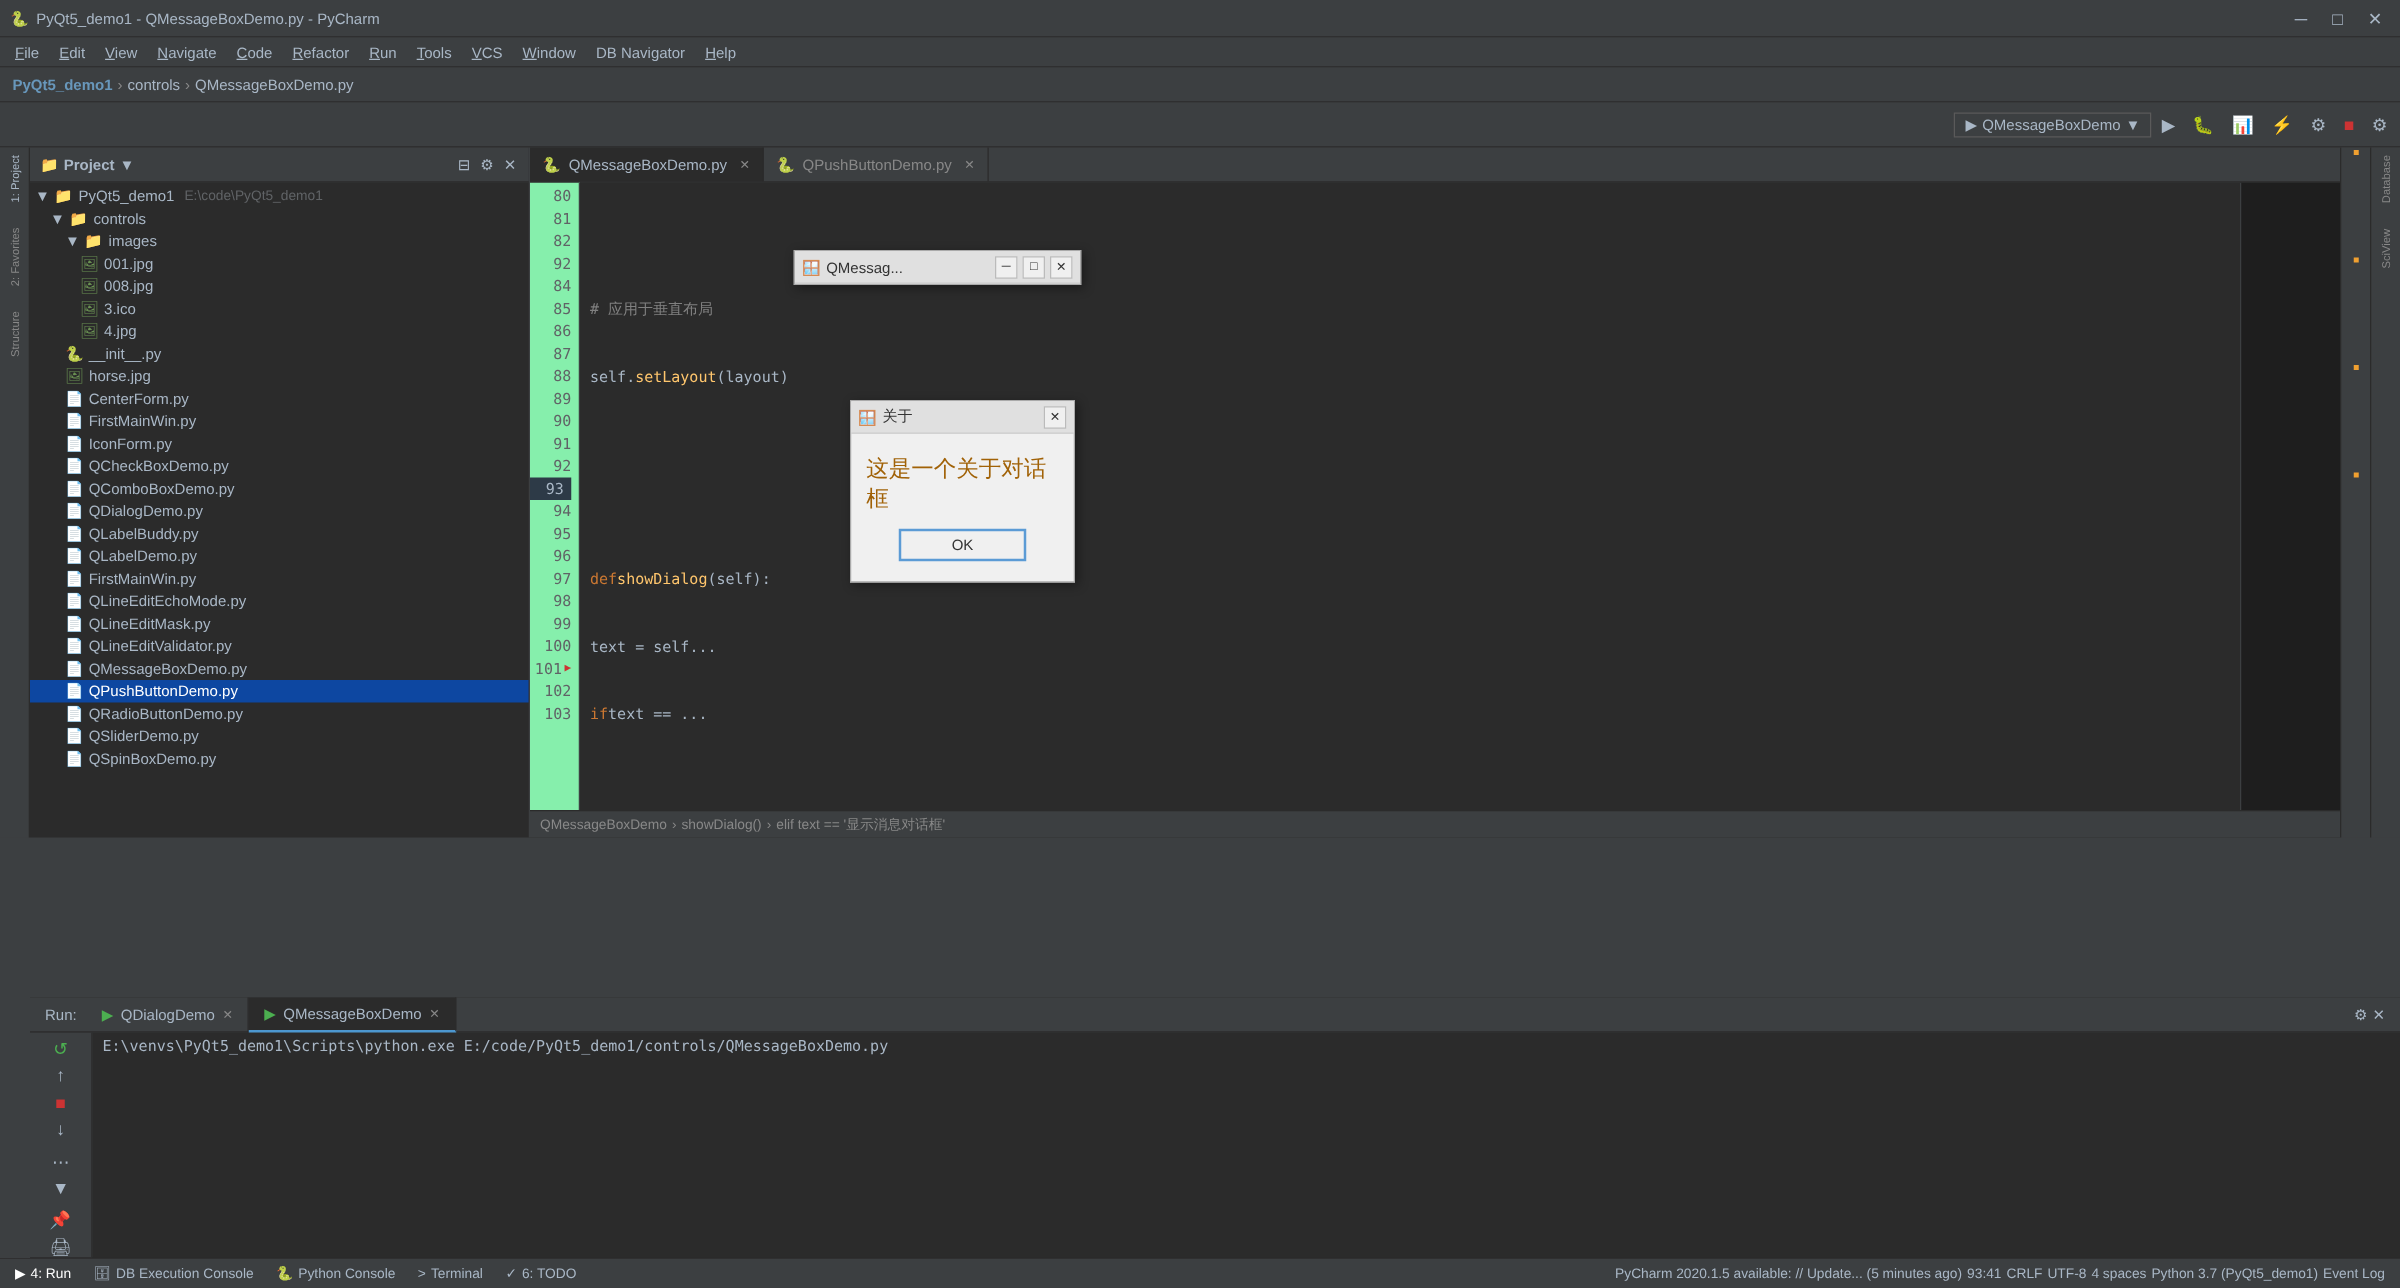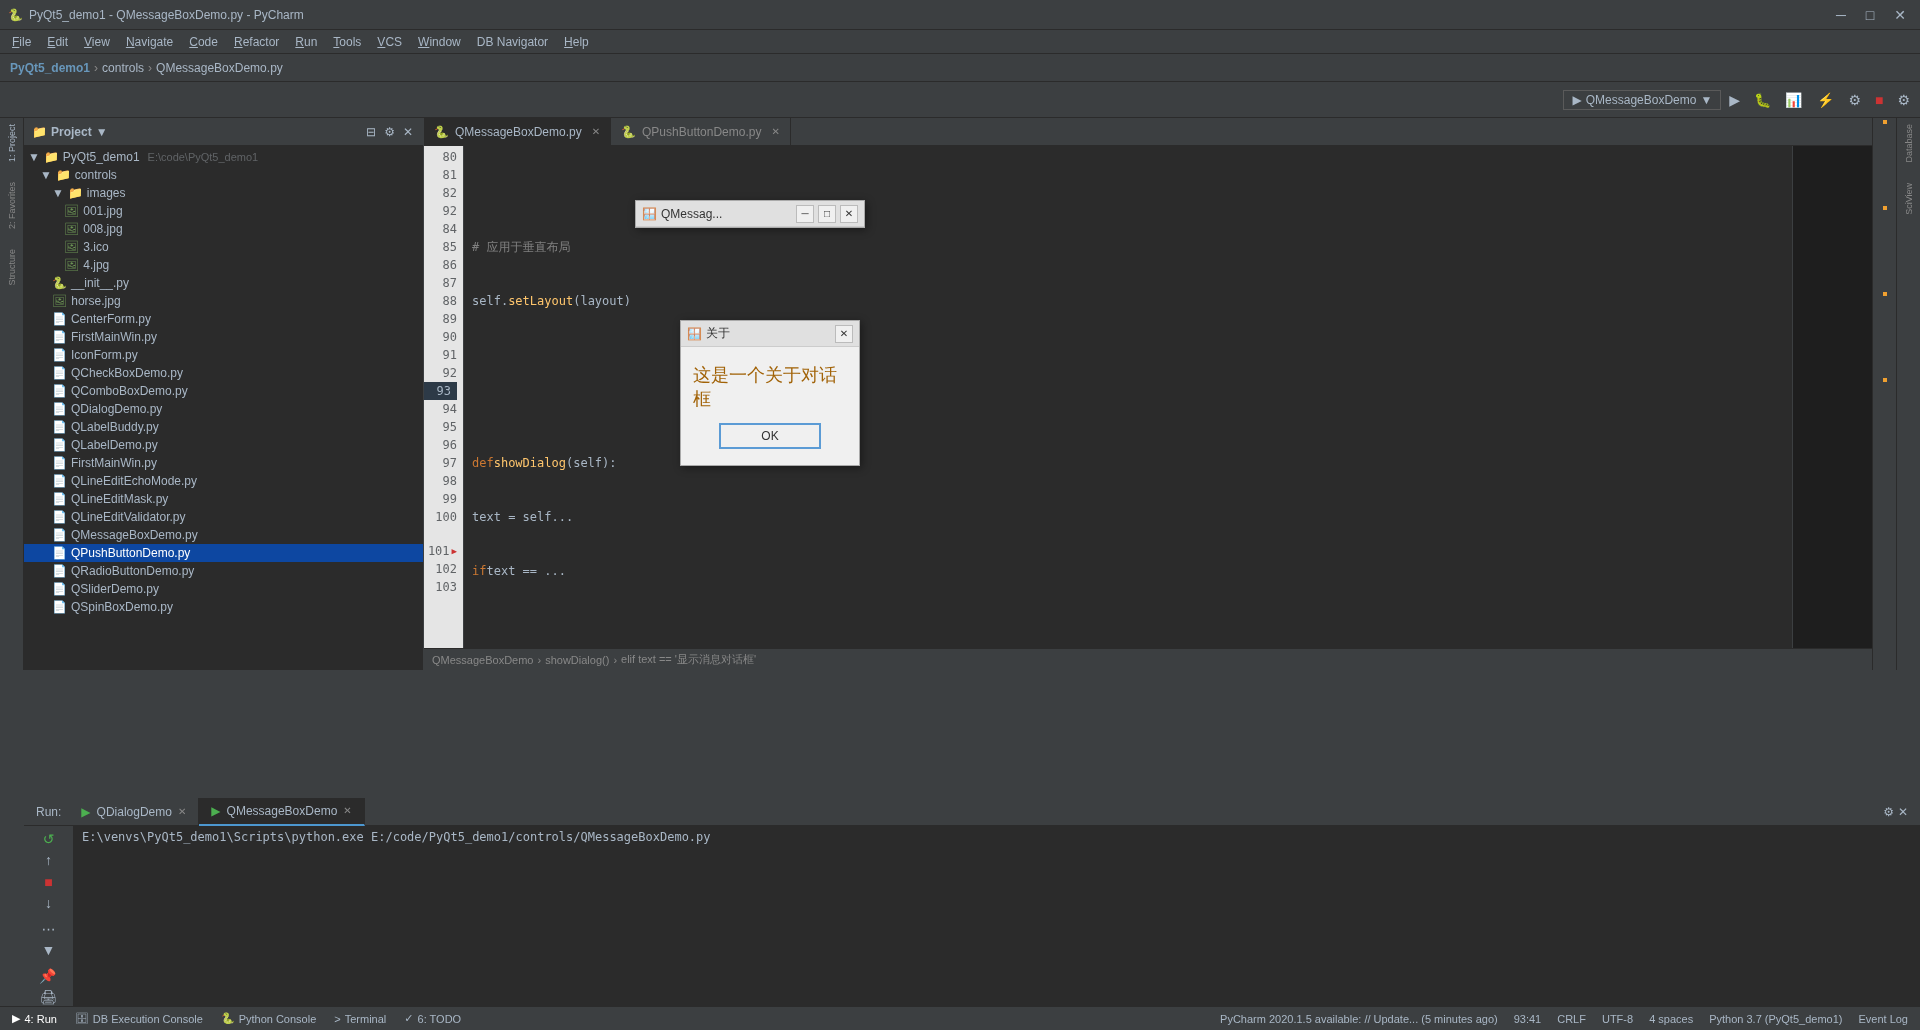--- a/index.html
+++ b/index.html
@@ -50,21 +50,21 @@
     #editor-area { flex: 1; display: flex; flex-direction: column; background: #2b2b2b; }
 
     
     #editor-tabs { height: 28px; background: #3c3f41; display: flex; align-items: stretch; border-bottom: 1px solid #2b2b2b; }
     .editor-tab { display: flex; align-items: center; padding: 0 10px; gap: 6px; cursor: pointer; font-size: 12px; color: #888; border-right: 1px solid #2b2b2b; min-width: 160px; }
     .editor-tab.active { background: #2b2b2b; color: #a9b7c6; }
     .editor-tab .close-tab { color: #888; font-size: 10px; margin-left: 4px; }
 
     
     #code-area { flex: 1; display: flex; overflow: hidden; position: relative; }
-    #line-numbers { width: 40px; background: #e5e5e5; color: #606366; font-size: 12px; font-family: 'Consolas', monospace; padding-top: 2px; text-align: right; padding-right: 6px; line-height: 18px; overflow: hidden; border-right: 1px solid #3c3f41; flex-shrink: 0; }
+    #line-numbers { width: 40px; background: #86efac; color: #606366; font-size: 12px; font-family: 'Consolas', monospace; padding-top: 2px; text-align: right; padding-right: 6px; line-height: 18px; overflow: hidden; border-right: 1px solid #3c3f41; flex-shrink: 0; }
     #code-content { flex: 1; background: #2b2b2b; font-size: 12px; font-family: 'Consolas', monospace; line-height: 18px; padding: 2px 8px; overflow: auto; color: #a9b7c6; white-space: pre; }
     .code-line { height: 18px; display: flex; align-items: center; }
 
     
     .kw { color: #cc7832; }
     .fn { color: #ffc66d; }
     .cm { color: #808080; }
     .var { color: #a9b7c6; }
 
     
@@ -99,21 +99,21 @@
     #about-titlebar { height: 26px; background: #e0e0e0; display: flex; align-items: center; justify-content: space-between; padding: 0 6px; border-bottom: 1px solid #ccc; }
     #about-title { font-size: 12px; color: #333; display: flex; align-items: center; gap: 4px; }
     #about-body { padding: 16px 12px; display: flex; flex-direction: column; align-items: center; gap: 12px; }
     #about-body .about-text { font-size: 18px; color: #a16207; }
     #about-ok { padding: 4px 40px; background: #f0f0f0; border: 2px solid #5b9bd5; cursor: pointer; font-size: 12px; color: #333; }
 
     
     #statusbar-tabs { position: fixed; bottom: 0; left: 0; right: 0; height: 24px; background: #3c3f41; display: flex; align-items: center; border-top: 1px solid #2b2b2b; padding: 0 4px; gap: 2px; }
     .statusbar-tab { padding: 2px 8px; font-size: 11px; color: #a9b7c6; cursor: pointer; display: flex; align-items: center; gap: 4px; }
     .statusbar-tab.active { color: #fff; }
-    #statusbar-right-info { margin-left: auto; display: flex; align-items: center; gap: 16px; font-size: 11px; color: #a9b7c6; padding-right: 8px; padding-left: 16px; }
+    #statusbar-right-info { margin-left: auto; display: flex; align-items: center; gap: 4px; font-size: 11px; color: #a9b7c6; padding-right: 8px; padding-left: 16px; }
 
     
     #editor-breadcrumb { height: 22px; background: #3c3f41; display: flex; align-items: center; padding: 0 8px; font-size: 11px; color: #888; border-top: 1px solid #2b2b2b; }
     #editor-breadcrumb .bc-sep { margin: 0 4px; }
 
     
     #minimap { width: 80px; background: #1e1e1e; border-left: 1px solid #3c3f41; }
     .vtab { writing-mode: vertical-rl; transform: rotate(180deg); font-size: 10px; padding: 8px 4px; cursor: pointer; color: #888; white-space: nowrap; }
     .vtab.active { color: #a9b7c6; }
 
@@ -341,21 +341,21 @@
         <div>91</div>
         <div>92</div>
         <div style="background:#2d3a47; color:#a9b7c6; width:100%; padding-right:6px;">93</div>
         <div>94</div>
         <div>95</div>
         <div>96</div>
         <div>97</div>
         <div>98</div>
         <div>99</div>
         <div>100</div>
-        <div style="display:flex; align-items:flex-end; justify-content:flex-end; gap:2px;margin-top:16px;">101 <span style="color:#cc3333; font-size:9px;">▶</span></div>
+        <div style="display:flex; align-items:flex-end; justify-content:flex-end; gap:2px;">101 <span style="color:#cc3333; font-size:9px;">▶</span></div>
         <div>102</div>
         <div>103</div>
       </div>
       <div id="code-content">
         <div class="code-line">&nbsp;</div>
         <div class="code-line">        <span class="cm"># 应用于垂直布局</span></div>
         <div class="code-line">        <span class="var">self</span>.<span class="fn">setLayout</span>(<span class="var">layout</span>)</div>
         <div class="code-line">&nbsp;</div>
         <div class="code-line">&nbsp;</div>
         <div class="code-line">    <span class="kw">def</span> <span class="fn">showDialog</span>(<span class="var">self</span>):</div>

